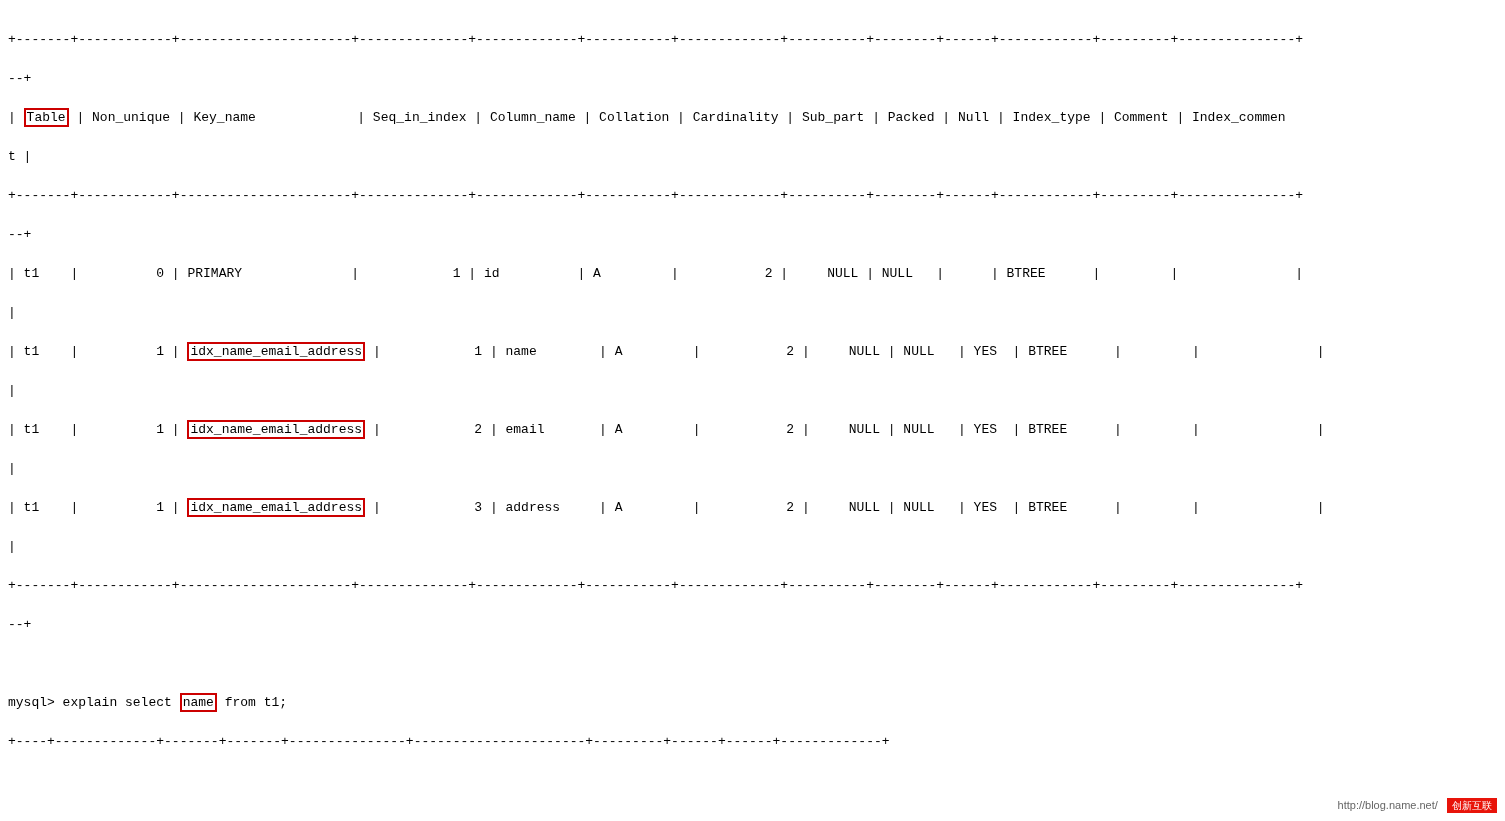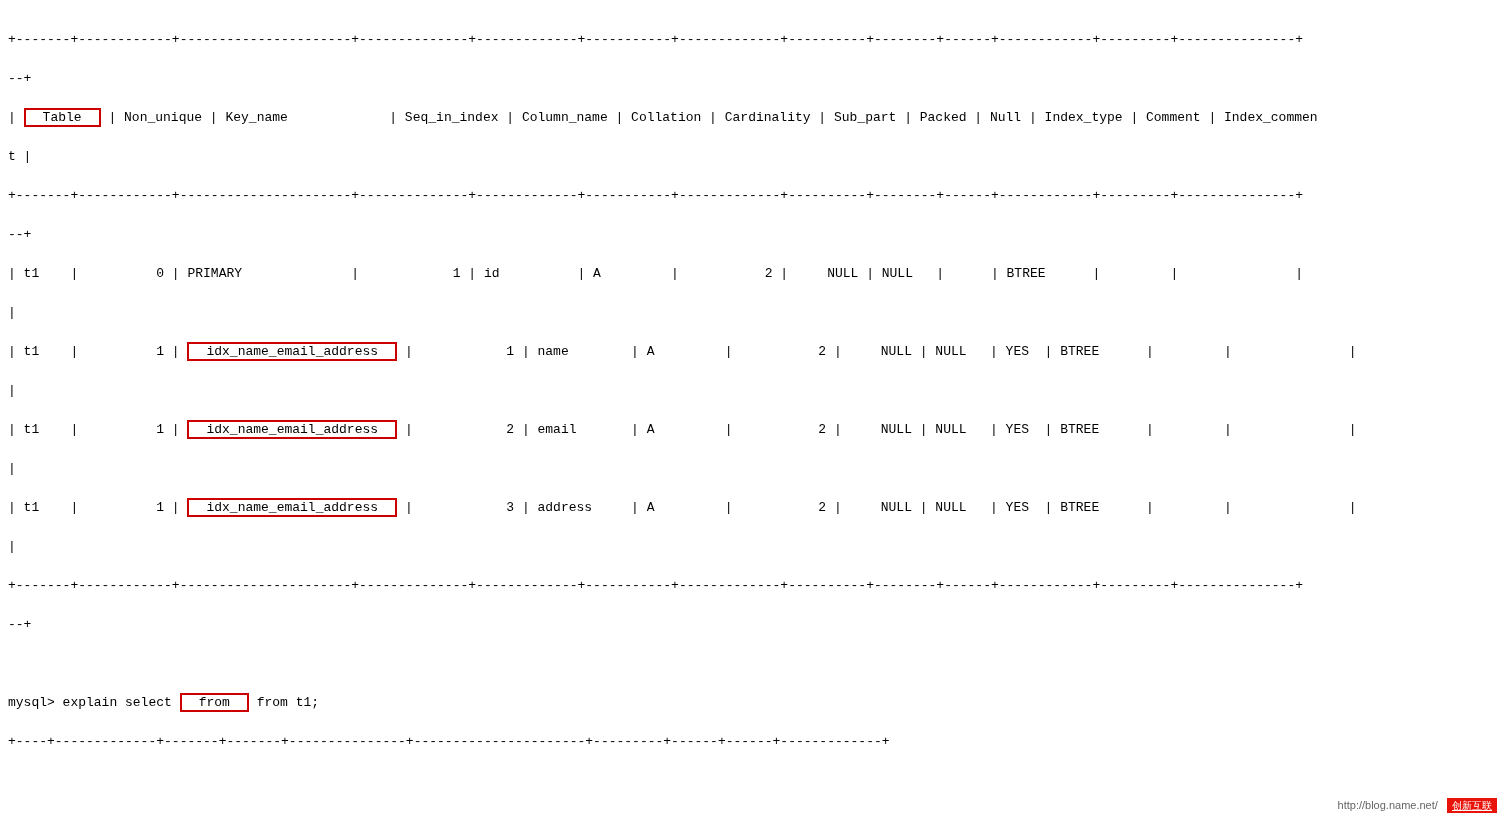--- a/index.html
+++ b/index.html
@@ -15,21 +15,21 @@
       width: 100%;
       overflow-x: auto;
       white-space: pre;
     }
     .line {
       display: block;
       white-space: pre;
     }
     .highlight-red {
       border: 2px solid #cc0000;
-      padding: 0 17px;
+      padding: 0 1px;
       display: inline;
     }
     .watermark {
       position: fixed;
       bottom: 8px;
       right: 8px;
       font-size: 11px;
       color: #666;
       font-family: Arial, sans-serif;
     }
@@ -48,21 +48,21 @@
 <span class="line">|</span>
 <span class="line">| t1    |          1 | <span class="highlight-red">idx_name_email_address</span> |            1 | name        | A         |           2 |     NULL | NULL   | YES  | BTREE      |         |               |</span>
 <span class="line">|</span>
 <span class="line">| t1    |          1 | <span class="highlight-red">idx_name_email_address</span> |            2 | email       | A         |           2 |     NULL | NULL   | YES  | BTREE      |         |               |</span>
 <span class="line">|</span>
 <span class="line">| t1    |          1 | <span class="highlight-red">idx_name_email_address</span> |            3 | address     | A         |           2 |     NULL | NULL   | YES  | BTREE      |         |               |</span>
 <span class="line">|</span>
 <span class="line">+-------+------------+----------------------+--------------+-------------+-----------+-------------+----------+--------+------+------------+---------+---------------+</span>
 <span class="line">--+</span>
 <span class="line"> </span>
-<span class="line">mysql&gt; explain select <span class="highlight-red">from</span> from t1;</span>
+<span class="line">mysql&gt; explain select <span class="highlight-red">name</span> from t1;</span>
 <span class="line">+----+-------------+-------+-------+---------------+----------------------+---------+------+------+-------------+</span>
 
 
 
 
 
 
 
 
 
@@ -76,14 +76,14 @@
 
 
 
 
 
 </div>
 
 <div class="watermark">
   <span>http://blog.name.net/</span>
   &nbsp;
-  <span style="background:#e8140a;color:white;padding:2px 5px;font-size:10px;font-family:Arial;text-decoration:underline;">创新互联</span>
+  <span style="background:#e8140a;color:white;padding:2px 5px;font-size:10px;font-family:Arial;">创新互联</span>
 </div>
 
 </body></html>

